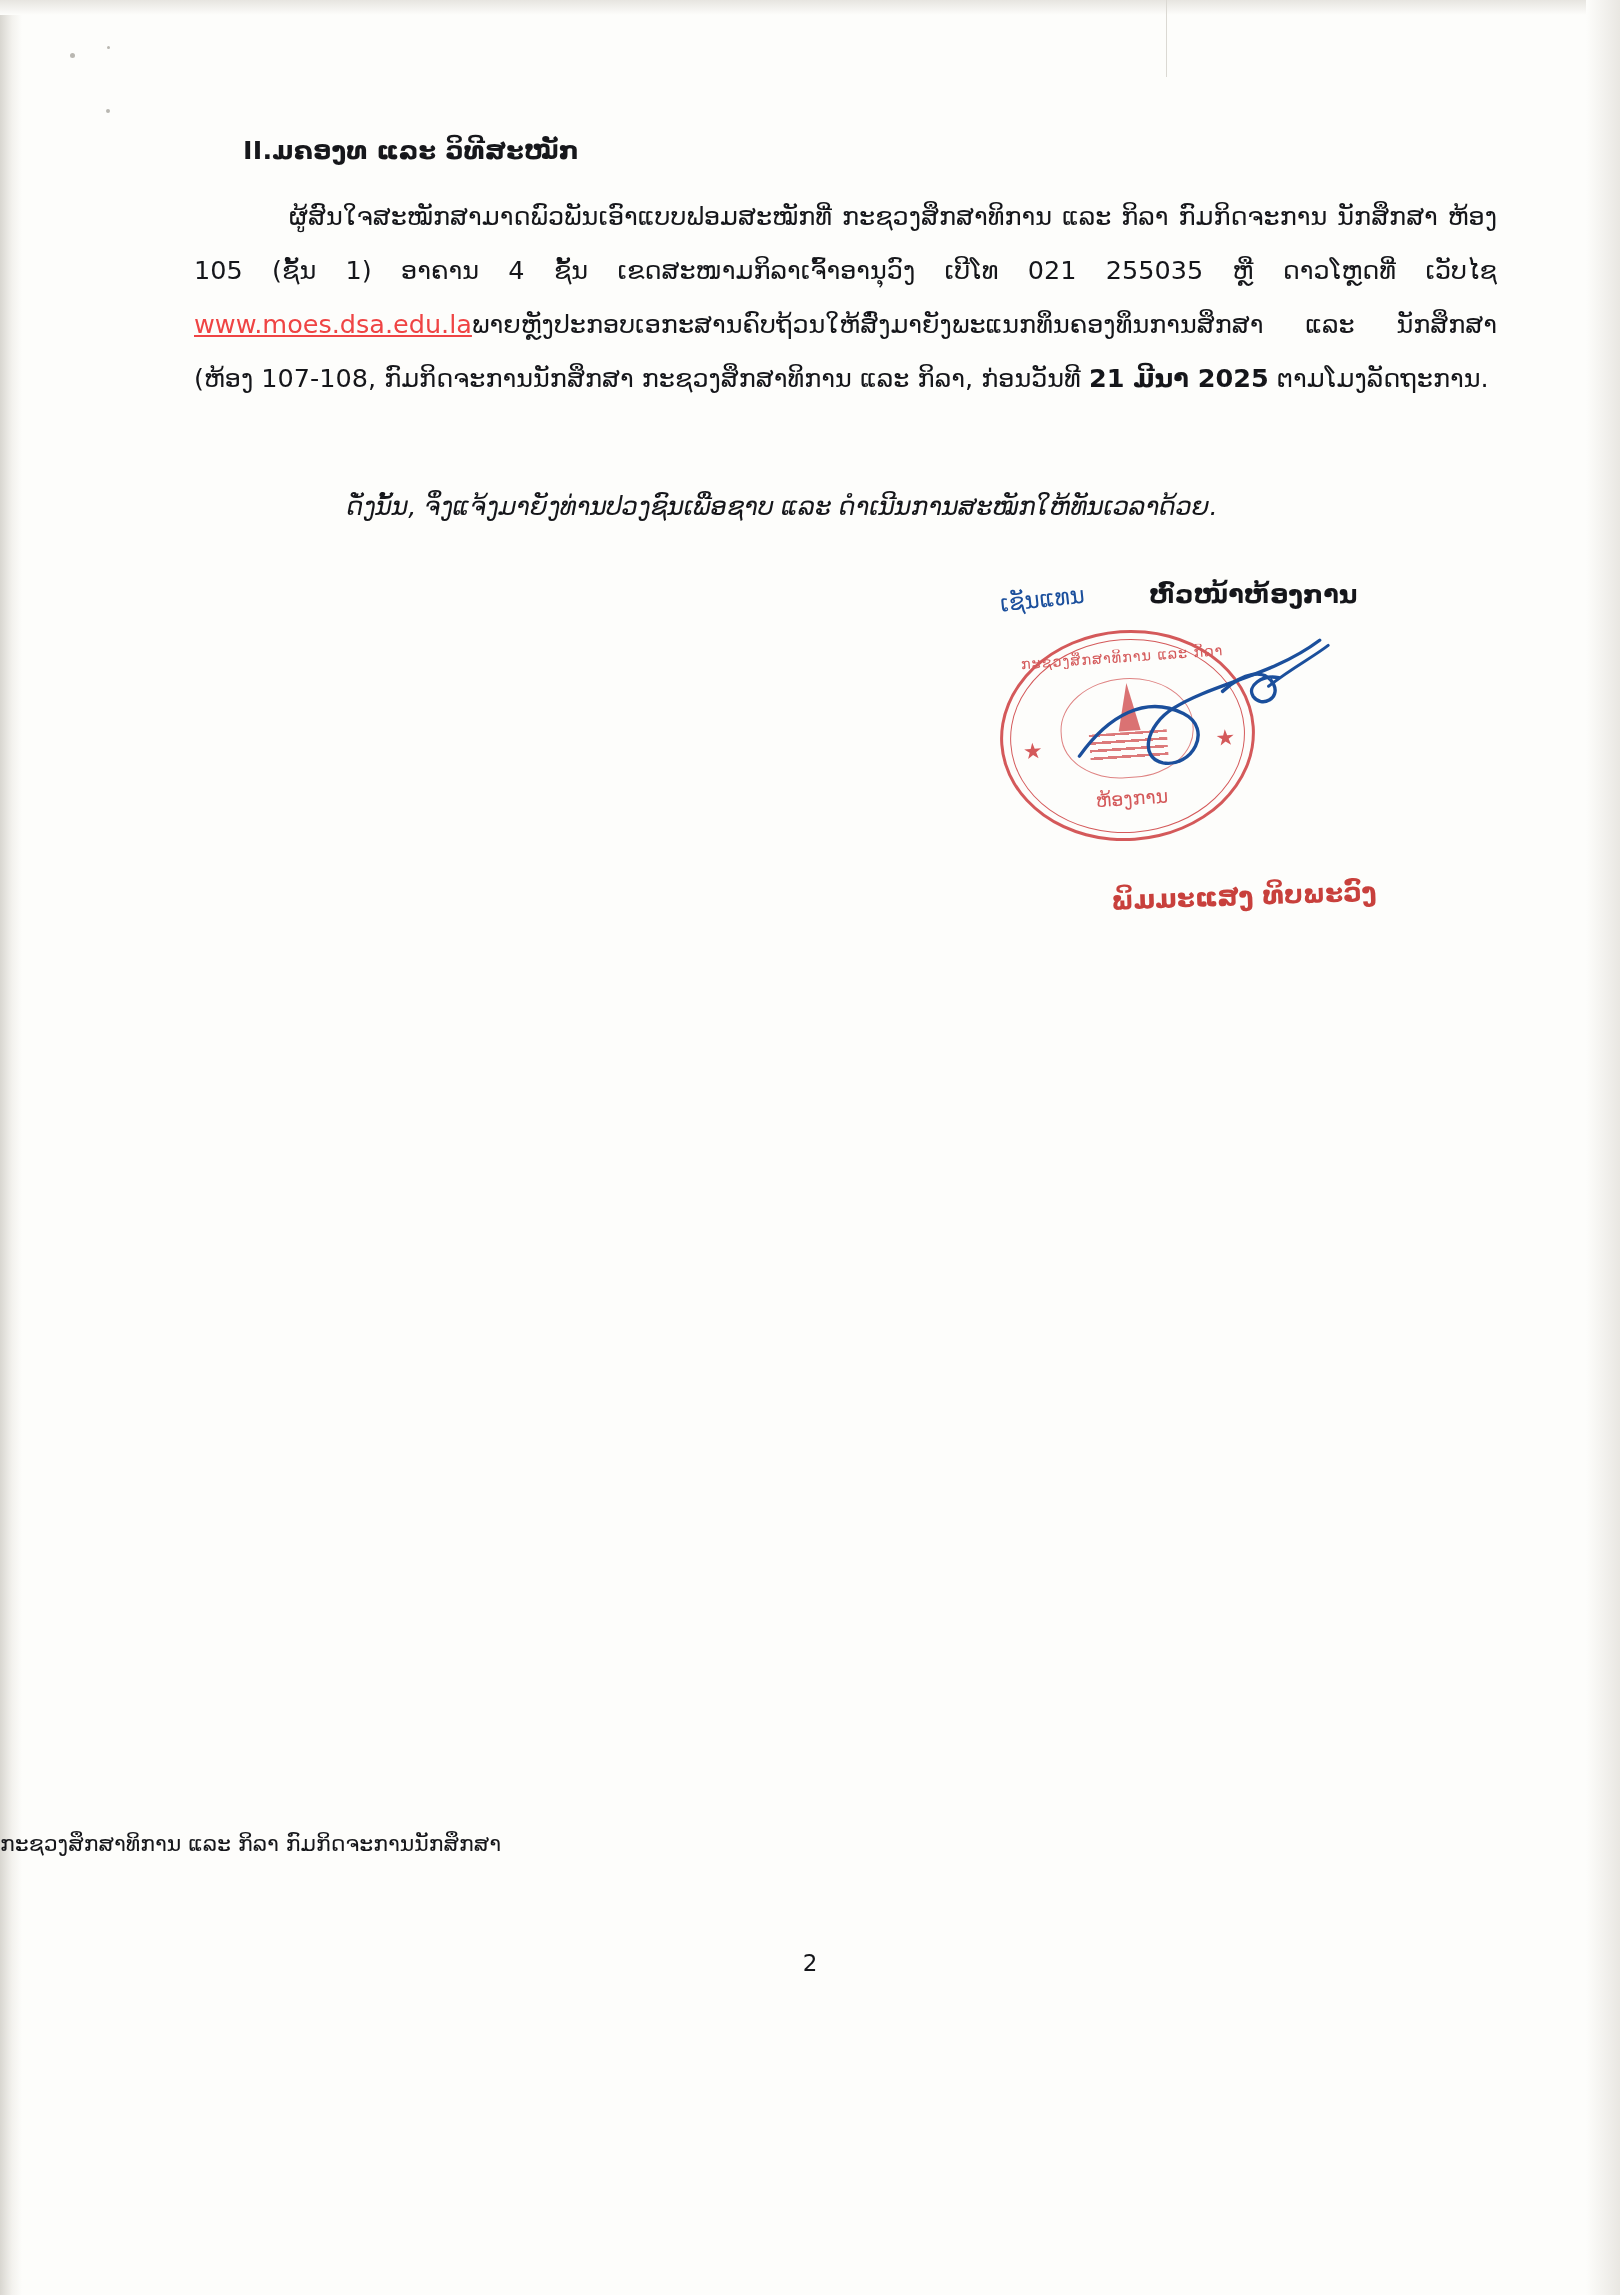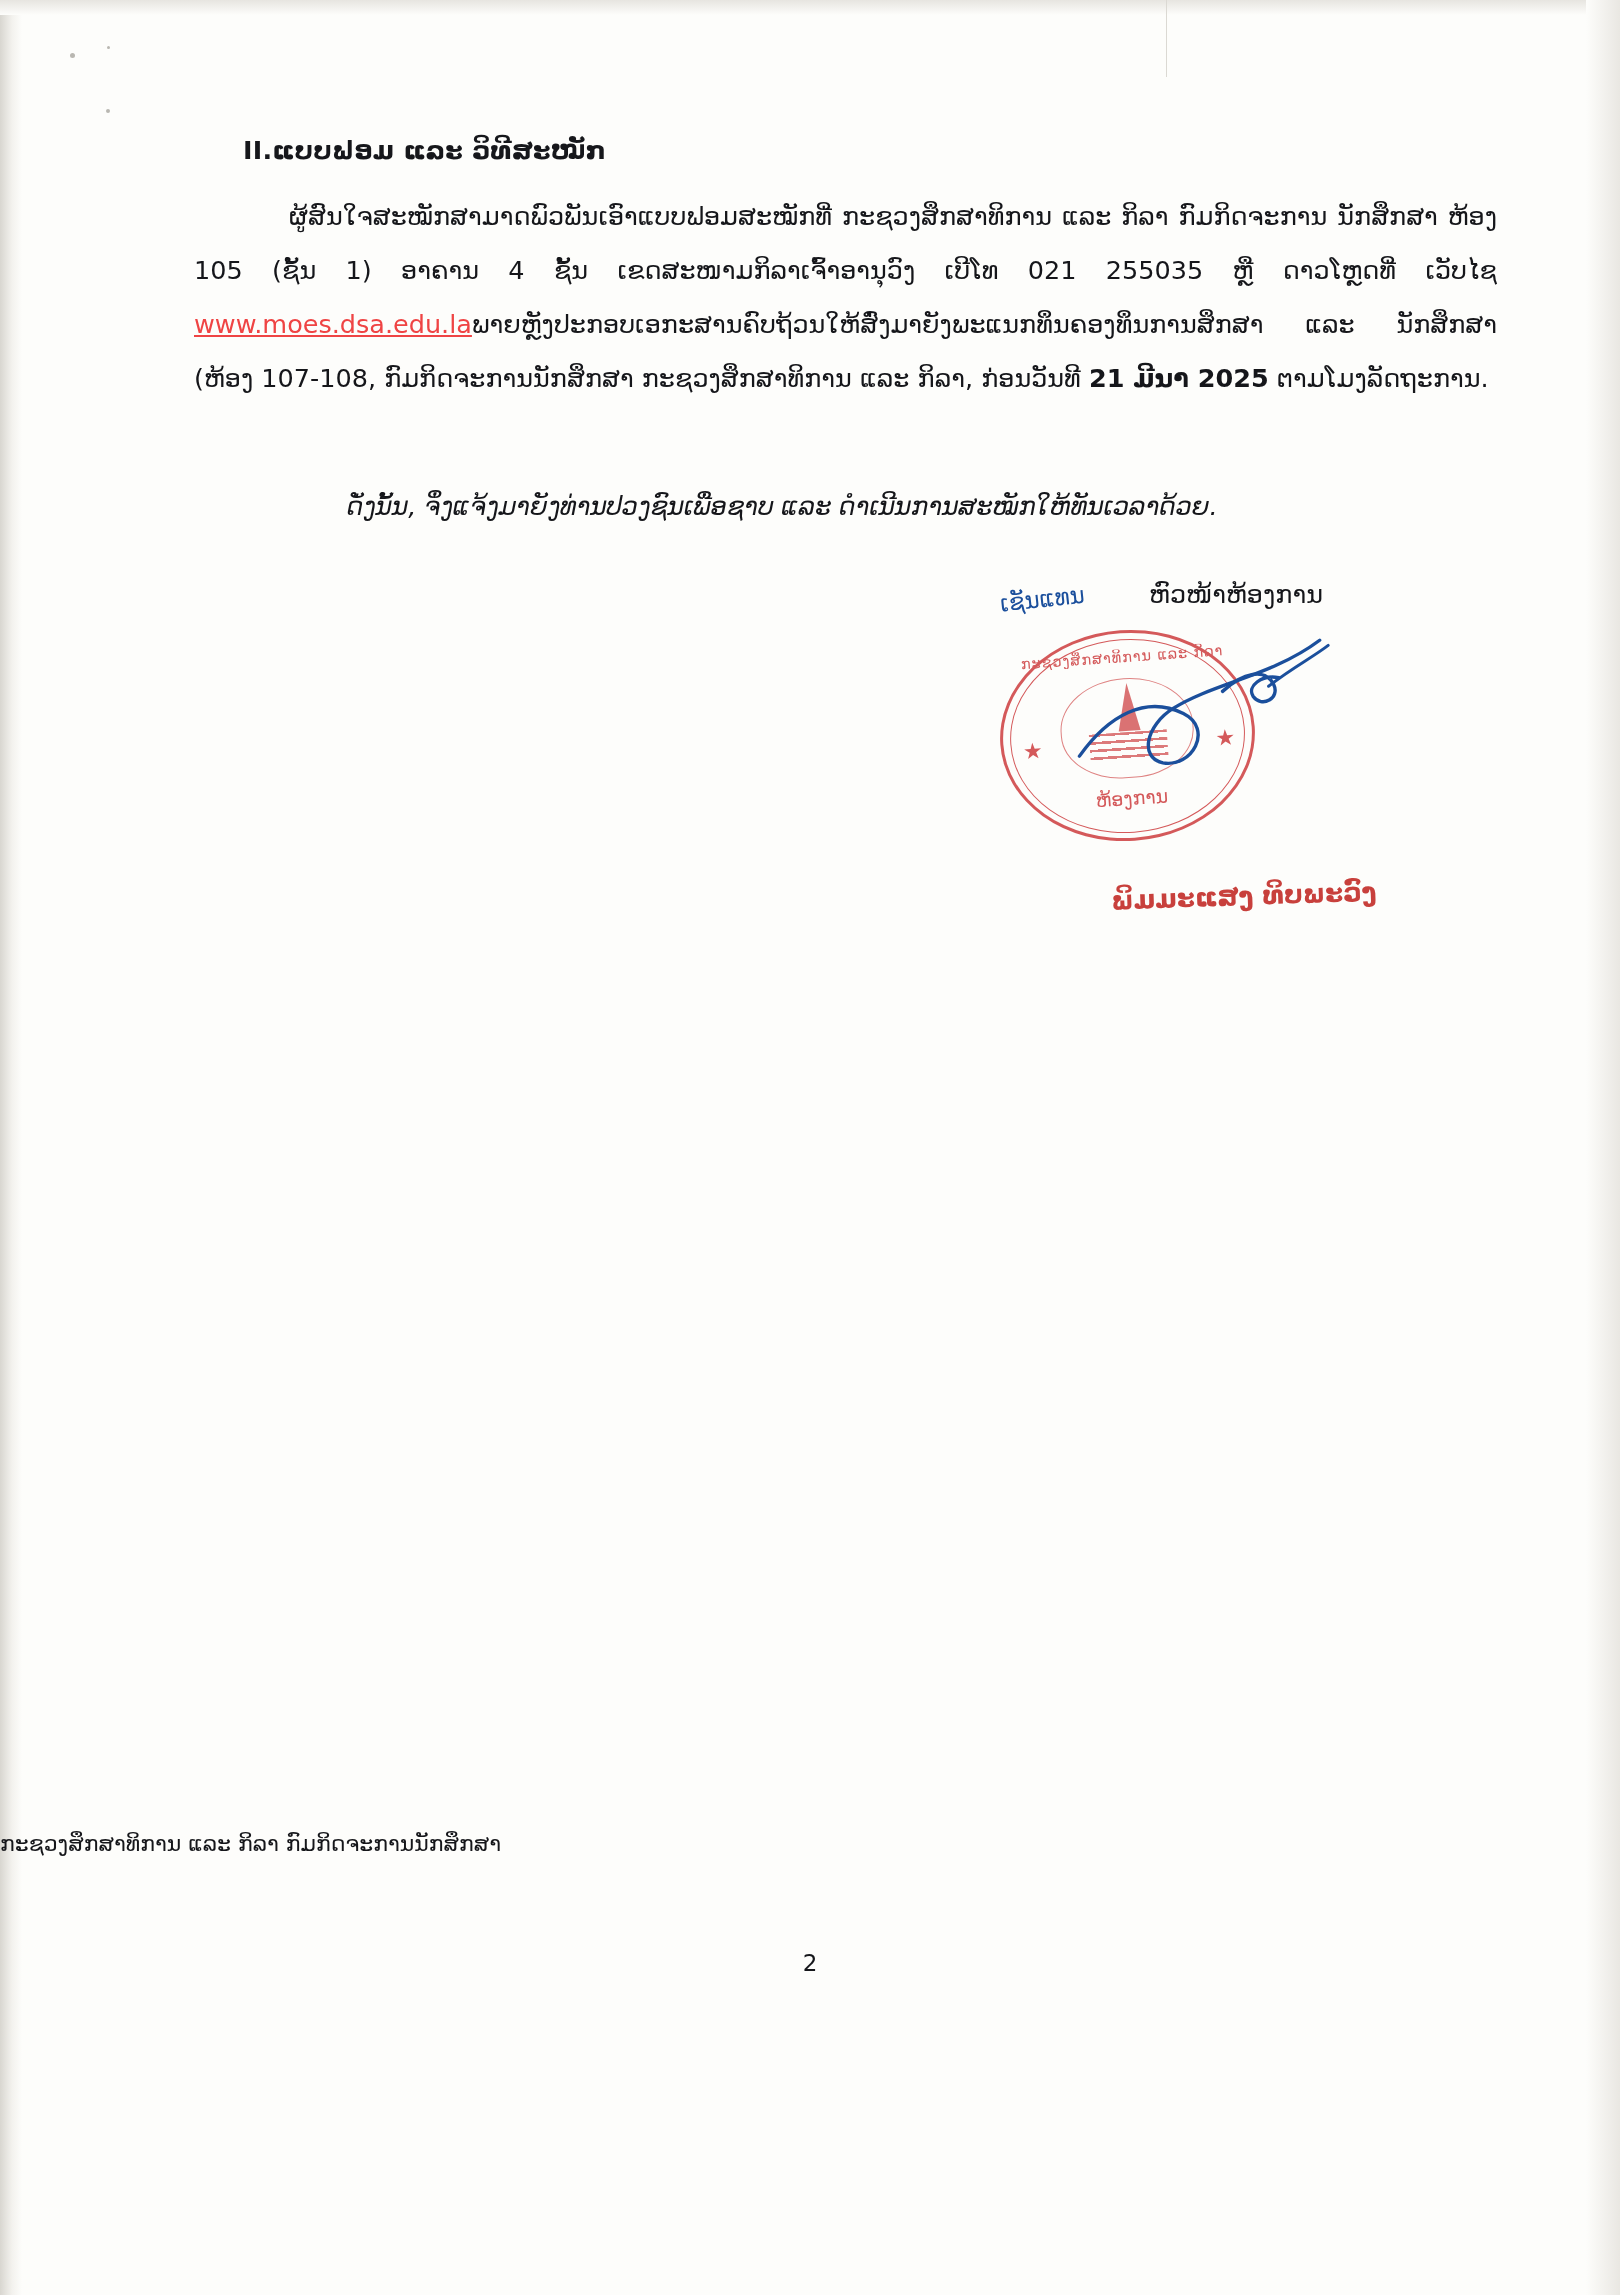--- a/index.html
+++ b/index.html
@@ -104,21 +104,21 @@
     left: 962px;
     top: 579px;
     width: 545px;
     height: 375px;
   }
   .sig-title {
     position: absolute;
     left: 187px;
     top: 0px;
     font-size: 25.5px;
-    font-weight: normal;
+    font-weight: bold;
     color: #15161a;
     white-space: nowrap;
   }
   .sig-handnote {
     position: absolute;
     left: 38px;
     top: 6.8px;
     font-size: 23px;
     color: #1b4f9c;
     transform: rotate(-6deg);
@@ -256,21 +256,21 @@
   <div class="scan-edge-top"></div>
   <div class="scan-edge-right"></div>
   <div class="scan-fold"></div>
   <div class="speck" style="left:70px;top:53px;width:5.1px;height:5.1px;"></div>
   <div class="speck" style="left:107px;top:46px;width:3.4px;height:3.4px;"></div>
   <div class="speck" style="left:106px;top:109px;width:4.3px;height:4.3px;"></div>
 
   <div class="content">
 
     <div class="heading">
-      <span class="numeral">II.</span><span>ແບບຟອມ ແລະ ວິທີສະໝັກ</span>
+      <span class="numeral">II.</span><span>ມຄອງທ ແລະ ວິທີສະໝັກ</span>
     </div>
 
     <div class="para" id="para-main"><span>ຜູ້ສົນໃຈສະໝັກສາມາດພົວພັນເອົາແບບຟອມສະໝັກທີ່ ກະຊວງສຶກສາທິການ ແລະ ກິລາ ກົມກິດຈະການ ນັກສຶກສາ ຫ້ອງ 105 (ຊັ້ນ 1) ອາຄານ 4 ຊັ້ນ ເຂດສະໜາມກິລາເຈົ້າອານຸວົງ ເບີໂທ 021 255035 ຫຼື ດາວໂຫຼດທີ່ ເວັບໄຊ </span><a class="link" href="#">www.moes.dsa.edu.la</a><span>ພາຍຫຼັງປະກອບເອກະສານຄົບຖ້ວນໃຫ້ສົ່ງມາຍັງພະແນກທຶນຄອງທຶນການສຶກສາ ແລະ ນັກສຶກສາ (ຫ້ອງ 107-108, ກົມກິດຈະການນັກສຶກສາ ກະຊວງສຶກສາທິການ ແລະ ກິລາ, ກ່ອນວັນທີ </span><b>21 ມີນາ 2025</b><span> ຕາມໂມງລັດຖະການ.</span></div>
 
     <div class="para" id="para-closing">ດັ່ງນັ້ນ, ຈຶ່ງແຈ້ງມາຍັງທ່ານປວງຊົນເພື່ອຊາບ ແລະ ດຳເນີນການສະໝັກໃຫ້ທັນເວລາດ້ວຍ.</div>
 
     <div class="sig-zone">
 
       <div class="sig-title">ຫົວໜ້າຫ້ອງການ</div>
       <div class="sig-handnote">ເຊັນແທນ</div>

